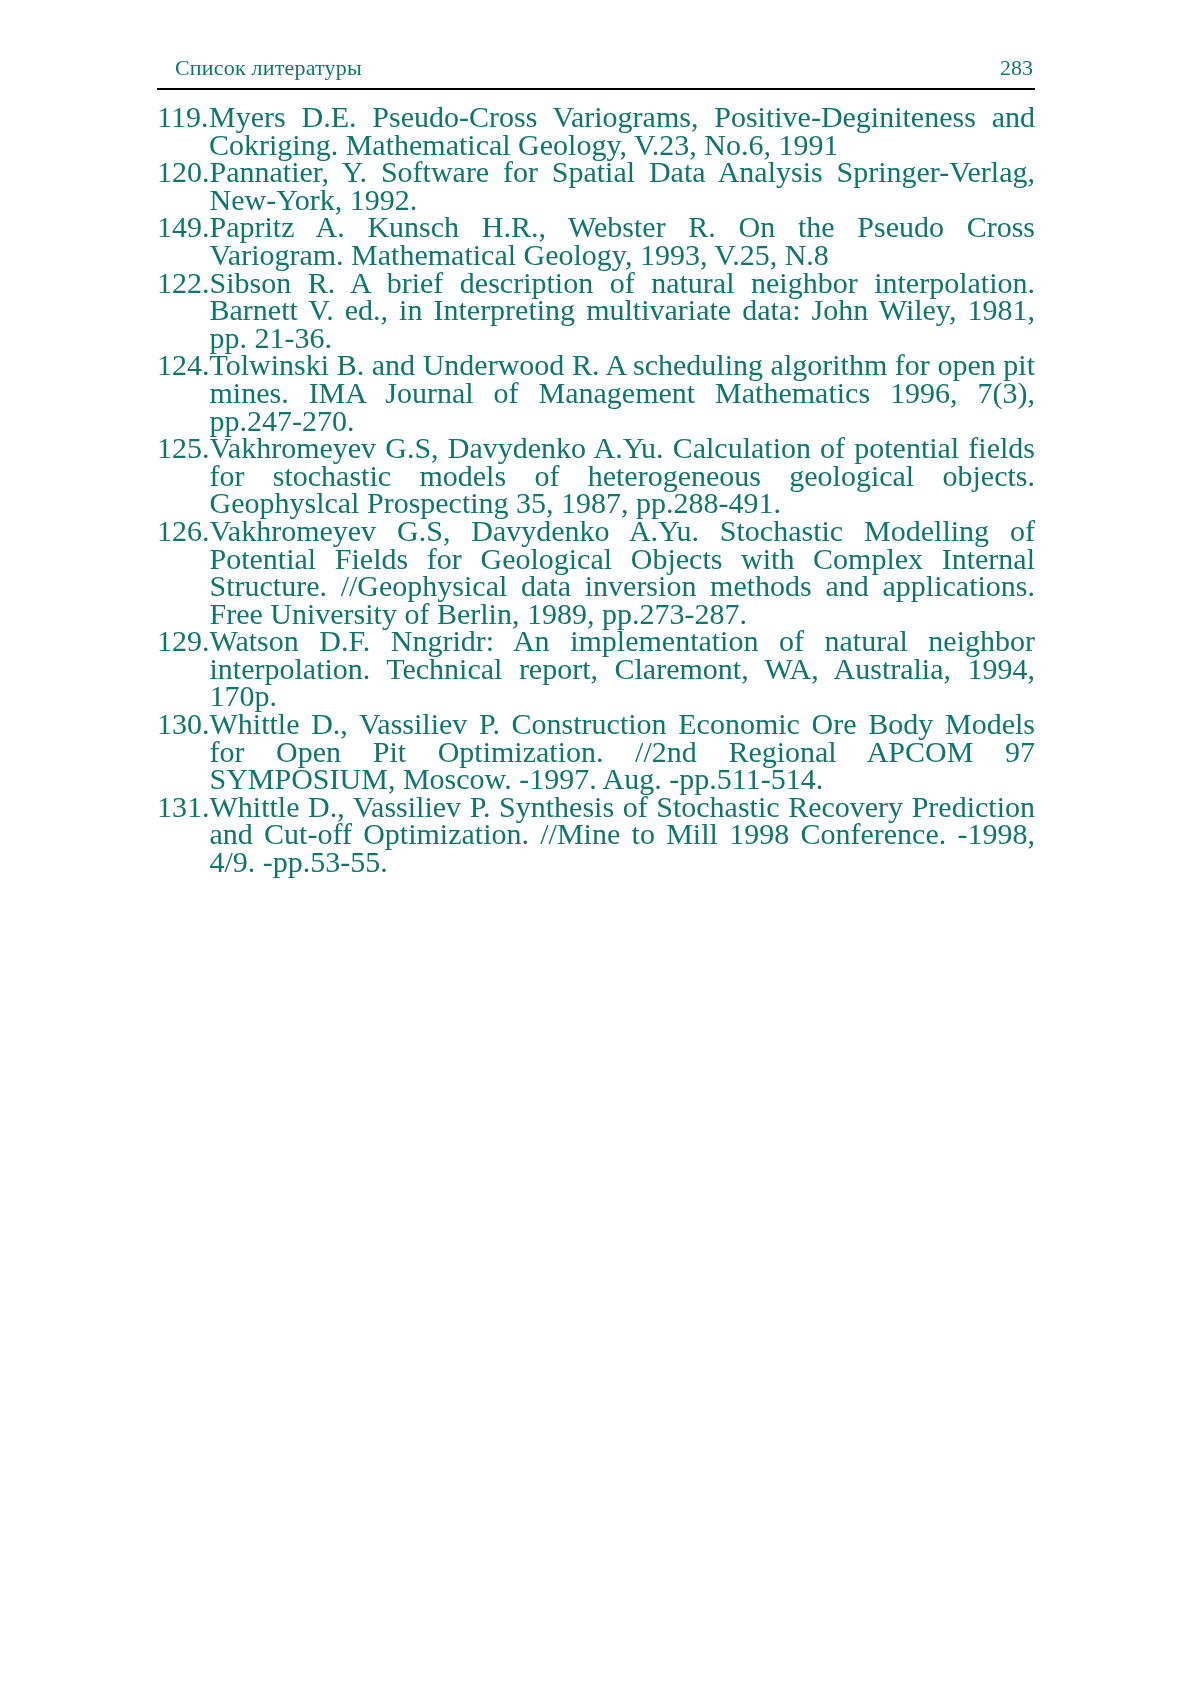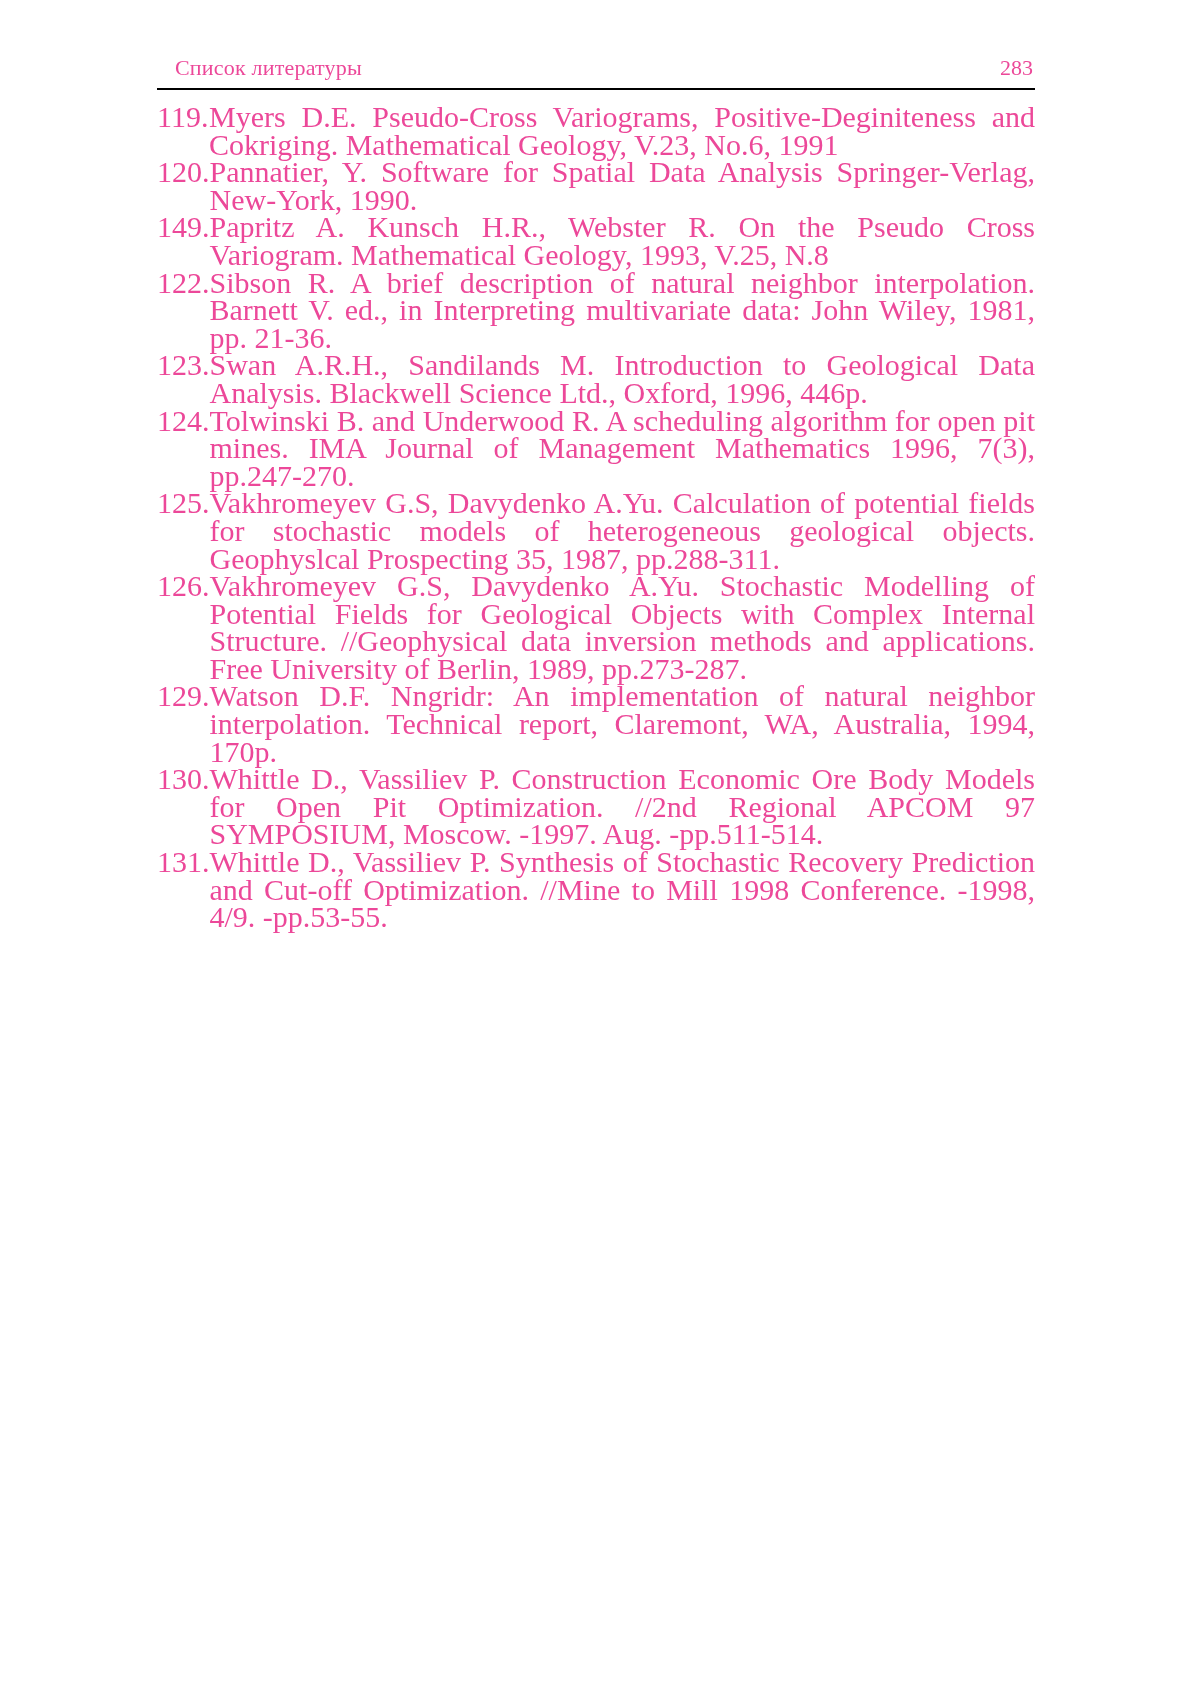--- a/index.html
+++ b/index.html
@@ -5,21 +5,21 @@
   * { margin: 0; padding: 0; box-sizing: border-box; }
   html, body {
     background: #ffffff;
     font-family: "Liberation Serif", "DejaVu Serif", serif;
   }
   .page {
     position: relative;
     width: 1200px;
     height: 1697px;
     background: #ffffff;
-    color: #ec4899;
+    color: #0f766e;
     overflow: hidden;
   }
   .content {
     position: absolute;
     top: 55px;
     left: 157px;
     right: 165px;
   }
   .header-row {
     display: flex;
@@ -60,46 +60,42 @@
 
     <div class="ref-list">
 
       <div class="ref-item">
         <span class="ref-num">119.</span>
         <span class="ref-text">Myers D.E. Pseudo-Cross Variograms, Positive-Deginiteness and Cokriging. Mathematical Geology, V.23, No.6, 1991</span>
       </div>
 
       <div class="ref-item">
         <span class="ref-num">120.</span>
-        <span class="ref-text">Pannatier, Y. Software for Spatial Data Analysis Springer-Verlag, New-York, 1990.</span>
+        <span class="ref-text">Pannatier, Y. Software for Spatial Data Analysis Springer-Verlag, New-York, 1992.</span>
       </div>
 
       <div class="ref-item">
         <span class="ref-num">149.</span>
         <span class="ref-text">Papritz A. Kunsch H.R., Webster R. On the Pseudo Cross Variogram. Mathematical Geology, 1993, V.25, N.8</span>
       </div>
 
       <div class="ref-item">
         <span class="ref-num">122.</span>
         <span class="ref-text">Sibson R. A brief description of natural neighbor interpolation. Barnett V. ed., in Interpreting multivariate data: John Wiley, 1981, pp. 21-36.</span>
       </div>
 
-      <div class="ref-item">
-        <span class="ref-num">123.</span>
-        <span class="ref-text">Swan A.R.H., Sandilands M. Introduction to Geological Data Analysis. Blackwell Science Ltd., Oxford, 1996, 446p.</span>
-      </div>
 
       <div class="ref-item">
         <span class="ref-num">124.</span>
         <span class="ref-text">Tolwinski B. and Underwood R. A scheduling algorithm for open pit mines. IMA Journal of Management Mathematics 1996, 7(3), pp.247-270.</span>
       </div>
 
       <div class="ref-item">
         <span class="ref-num">125.</span>
-        <span class="ref-text">Vakhromeyev G.S, Davydenko A.Yu. Calculation of potential fields for stochastic models of heterogeneous geological objects. Geophyslcal Prospecting 35, 1987, pp.288-311.</span>
+        <span class="ref-text">Vakhromeyev G.S, Davydenko A.Yu. Calculation of potential fields for stochastic models of heterogeneous geological objects. Geophyslcal Prospecting 35, 1987, pp.288-491.</span>
       </div>
 
       <div class="ref-item">
         <span class="ref-num">126.</span>
         <span class="ref-text">Vakhromeyev G.S, Davydenko A.Yu. Stochastic Modelling of Potential Fields for Geological Objects with Complex Internal Structure. //Geophysical data inversion methods and applications. Free University of Berlin, 1989, pp.273-287.</span>
       </div>
 
 
 
       <div class="ref-item">

